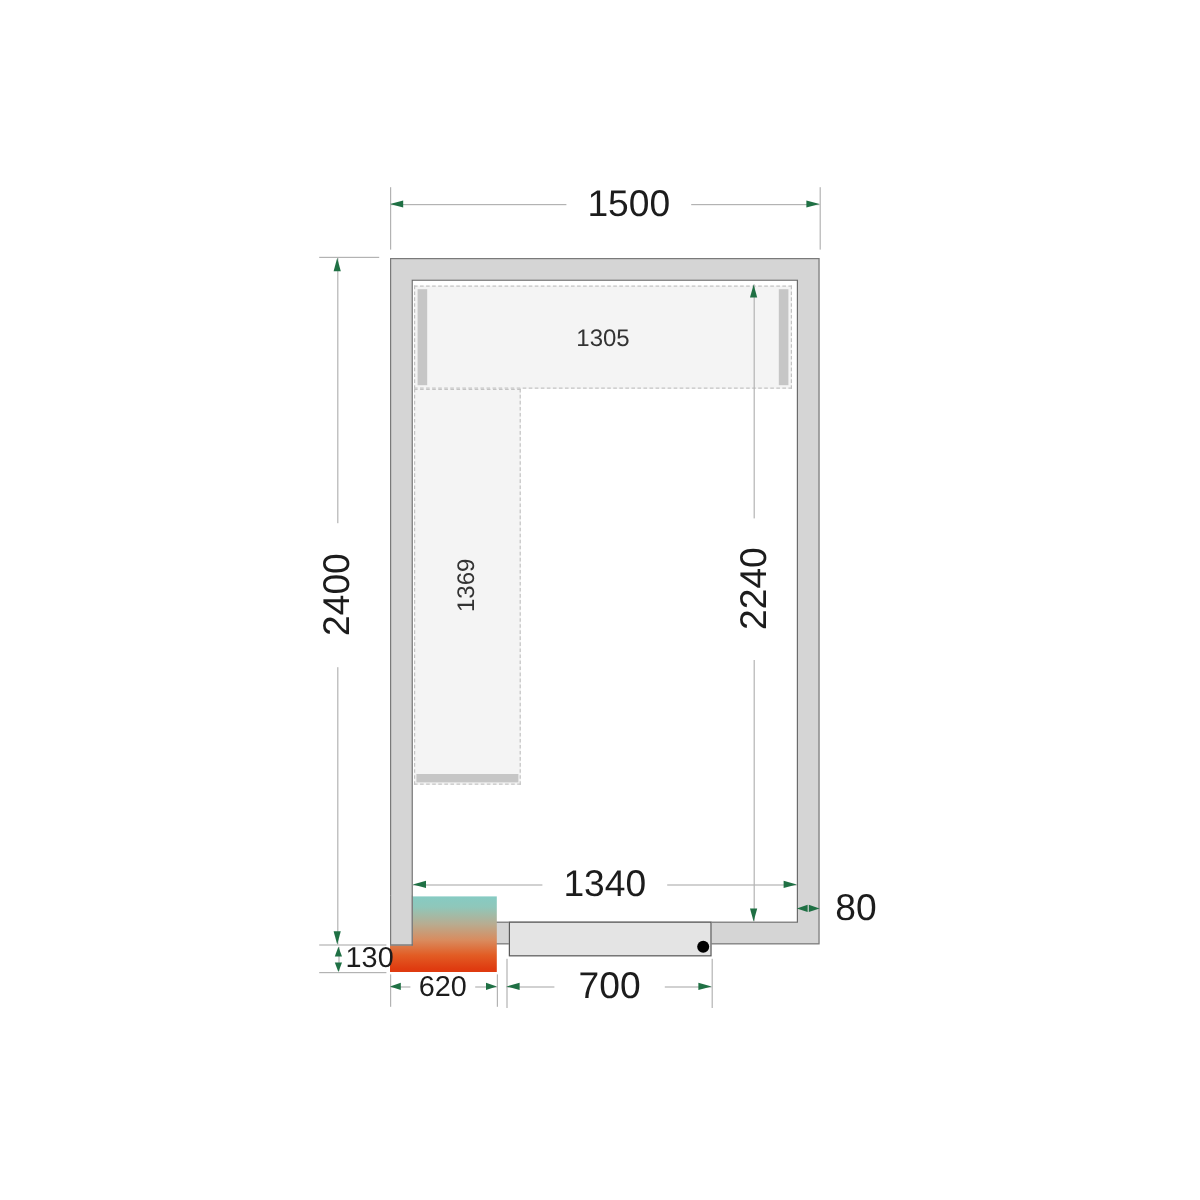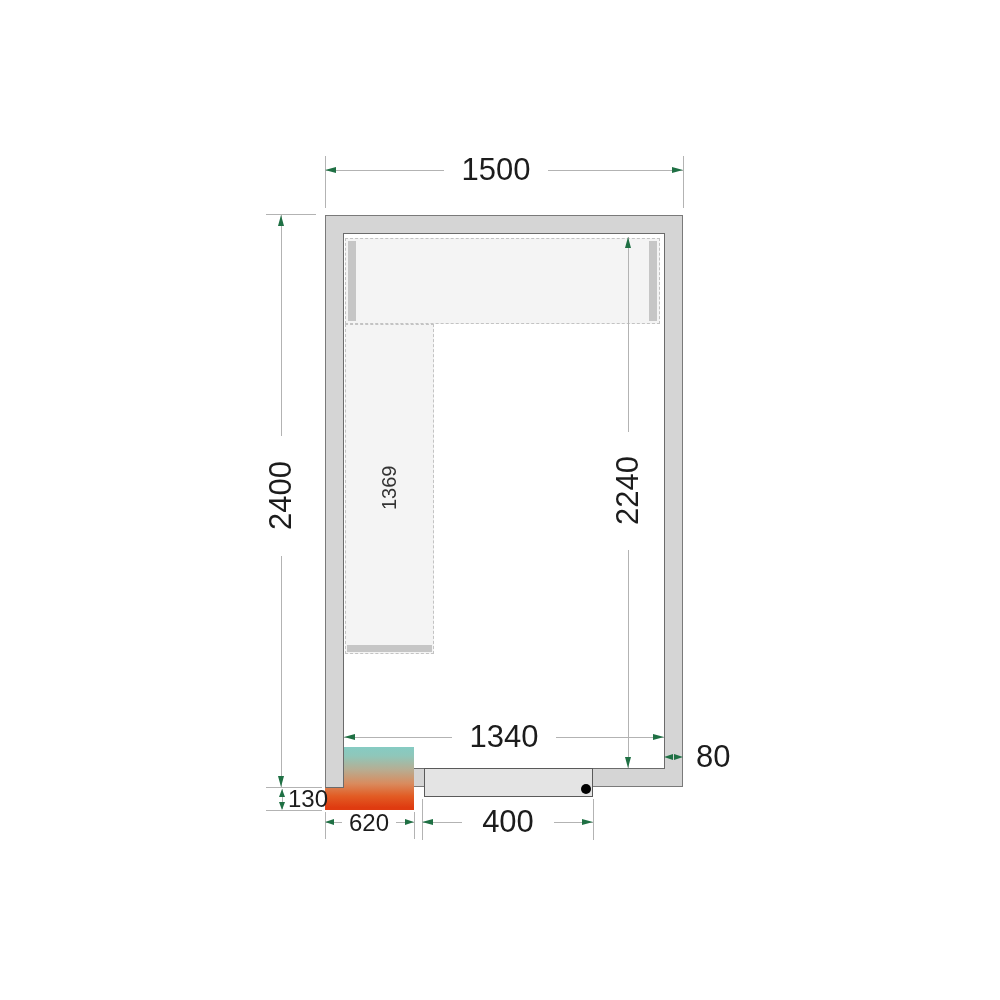--- a/index.html
+++ b/index.html
@@ -51,37 +51,38 @@
 </head>
 <body>
 
 <div id="stage">
 
   <div class="dl" style="left:325px;top:156px;width:1px;height:52px;"></div>
   <div class="dl" style="left:683px;top:156px;width:1px;height:52px;"></div>
   <div class="dl" style="left:325px;top:170px;width:358px;height:1px;"></div>
   <div class="arr aL" style="left:325px;top:167px;"></div>
   <div class="arr aR" style="left:672px;top:167px;"></div>
-  <div class="lbl big hgap" style="left:444px;top:153px;width:104px;text-align:center;">1500</div>
+  <div class="lbl big hgap" style="left:472px;top:153px;width:104px;text-align:center;">1500</div>
 
   <div class="dl" style="left:266px;top:214px;width:50px;height:1px;"></div>
   <div class="dl" style="left:266px;top:787px;width:56px;height:1px;"></div>
   <div class="dl" style="left:281px;top:215px;width:1px;height:572px;"></div>
   <div class="arr aU" style="left:278px;top:215px;"></div>
   <div class="arr aD" style="left:278px;top:776px;"></div>
   <div class="lbl big vlbl" style="left:262px;top:436px;width:38px;height:120px;">
     <span>2400</span>
   </div>
 
   <div class="wall-outer" style="left:325px;top:215px;width:358px;height:572px;"></div>
   <div class="interior" style="left:343px;top:233px;width:322px;height:536px;"></div>
 
   <div class="shelf" style="left:345px;top:238px;width:315px;height:86px;">
     <div class="support" style="left:2px;top:2px;bottom:2px;width:8px;"></div>
     <div class="support" style="right:2px;top:2px;bottom:2px;width:8px;"></div>
+    <div class="lbl sml" style="left:0;right:0;top:32px;text-align:center;">1305</div>
   </div>
   <div class="shelf" style="left:345px;top:324px;width:89px;height:330px;">
     <div class="support" style="left:1px;right:1px;bottom:1px;height:7px;"></div>
     <div class="lbl sml vplain" style="left:29px;top:98px;width:28px;height:130px;">
       <span>1369</span>
     </div>
   </div>
 
   <div class="dl" style="left:628px;top:237px;width:1px;height:531px;"></div>
   <div class="arr aU" style="left:625px;top:237px;"></div>
@@ -116,15 +117,15 @@
   <div class="dl" style="left:325px;top:822px;width:89px;height:1px;"></div>
   <div class="arr aLs" style="left:325px;top:819px;"></div>
   <div class="arr aRs" style="left:405px;top:819px;"></div>
   <div class="lbl mid hgap" style="left:342px;top:810px;width:54px;">620</div>
 
   <div class="dl" style="left:422px;top:799px;width:1px;height:41px;"></div>
   <div class="dl" style="left:593px;top:799px;width:1px;height:41px;"></div>
   <div class="dl" style="left:422px;top:822px;width:171px;height:1px;"></div>
   <div class="arr aL" style="left:422px;top:819px;"></div>
   <div class="arr aR" style="left:582px;top:819px;"></div>
-  <div class="lbl big hgap" style="left:462px;top:805px;width:92px;">400</div>
+  <div class="lbl big hgap" style="left:462px;top:805px;width:92px;">700</div>
 
 </div>
 
 </body></html>

